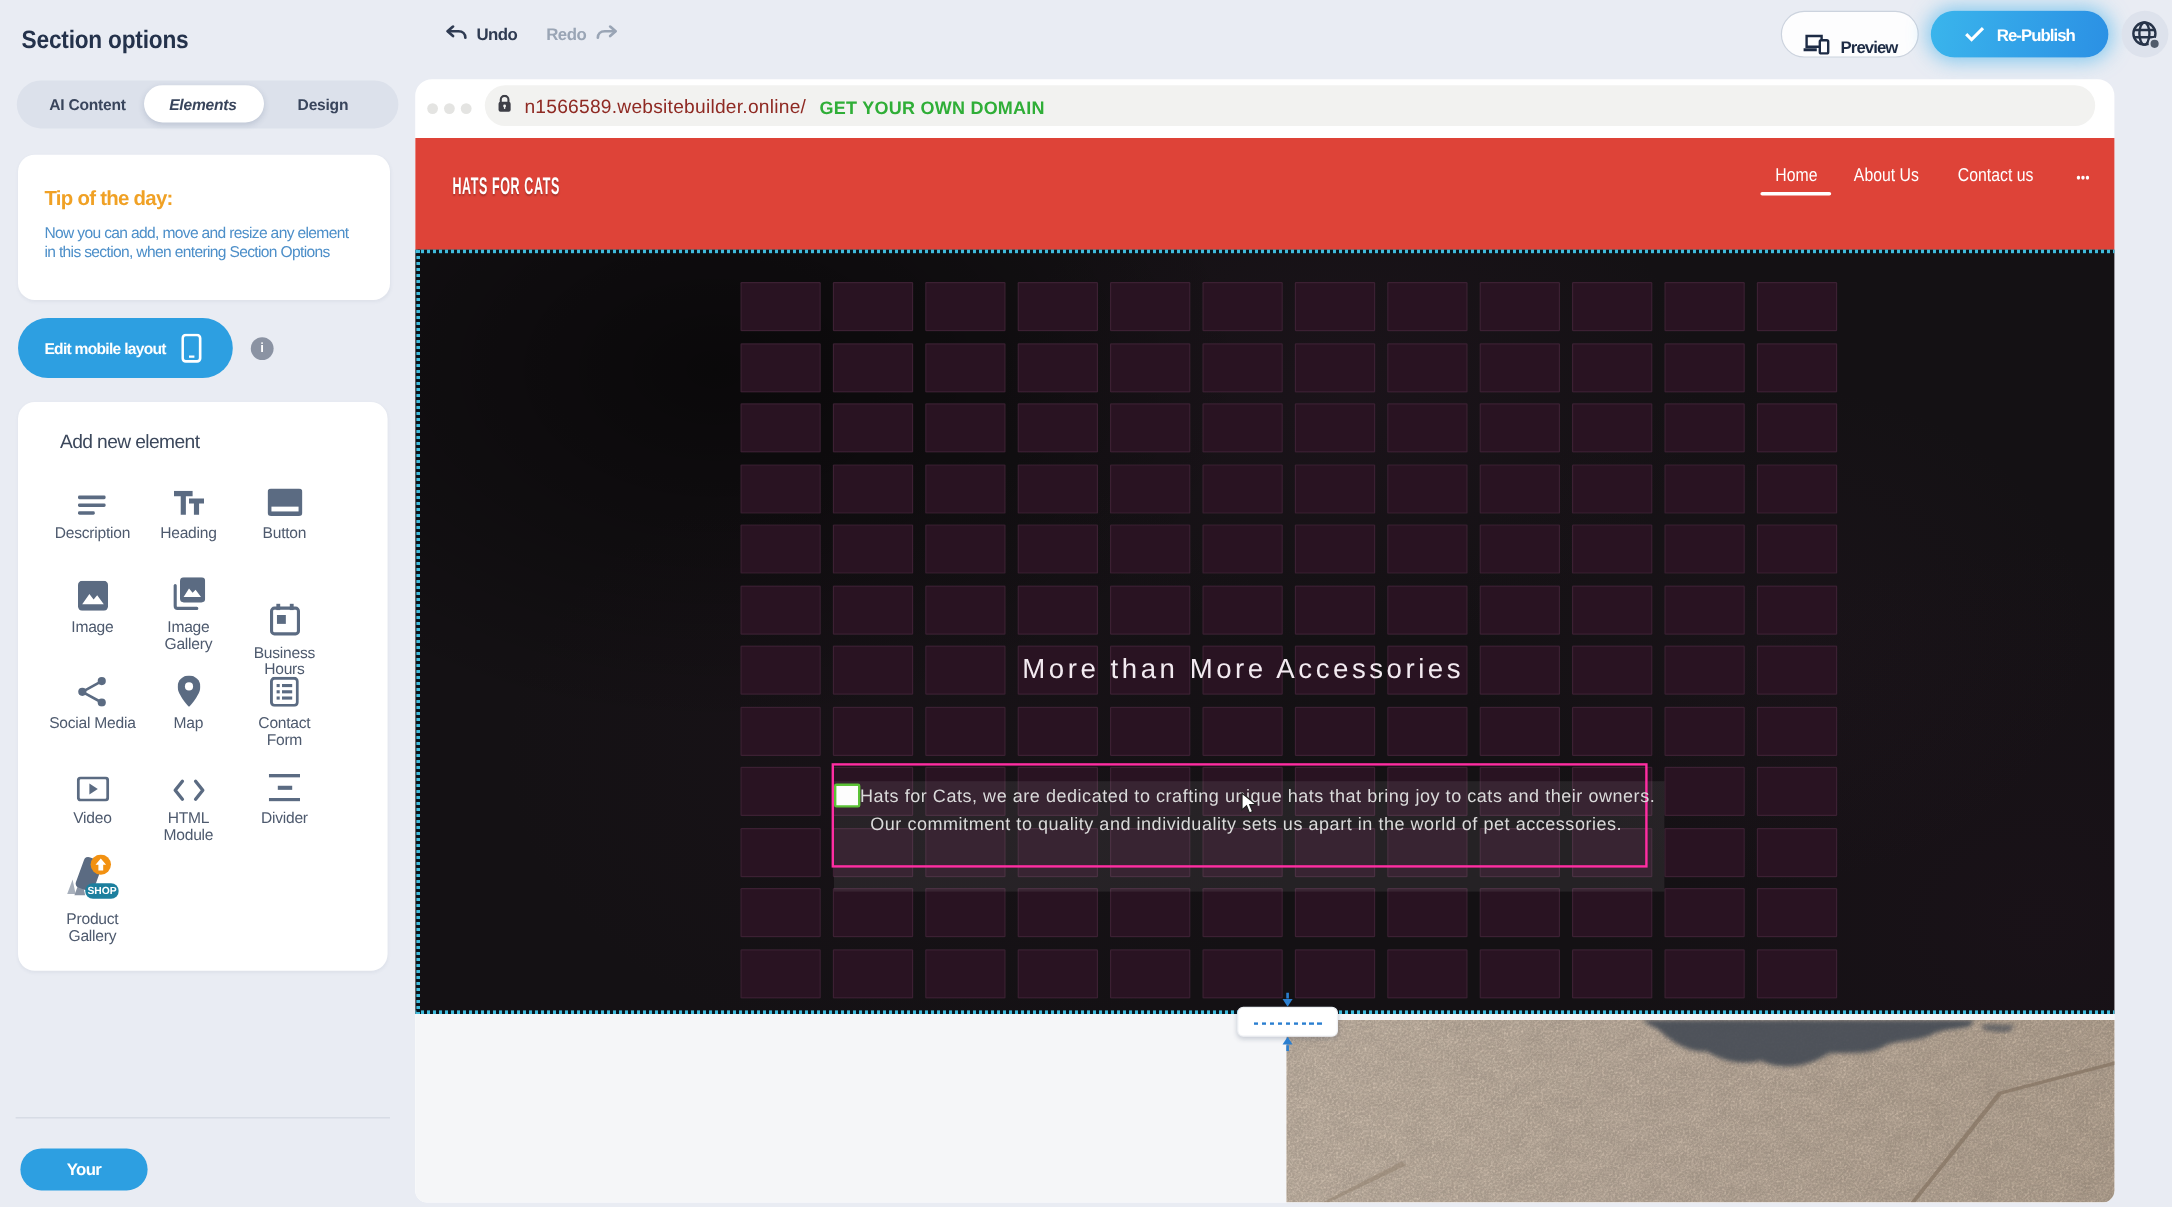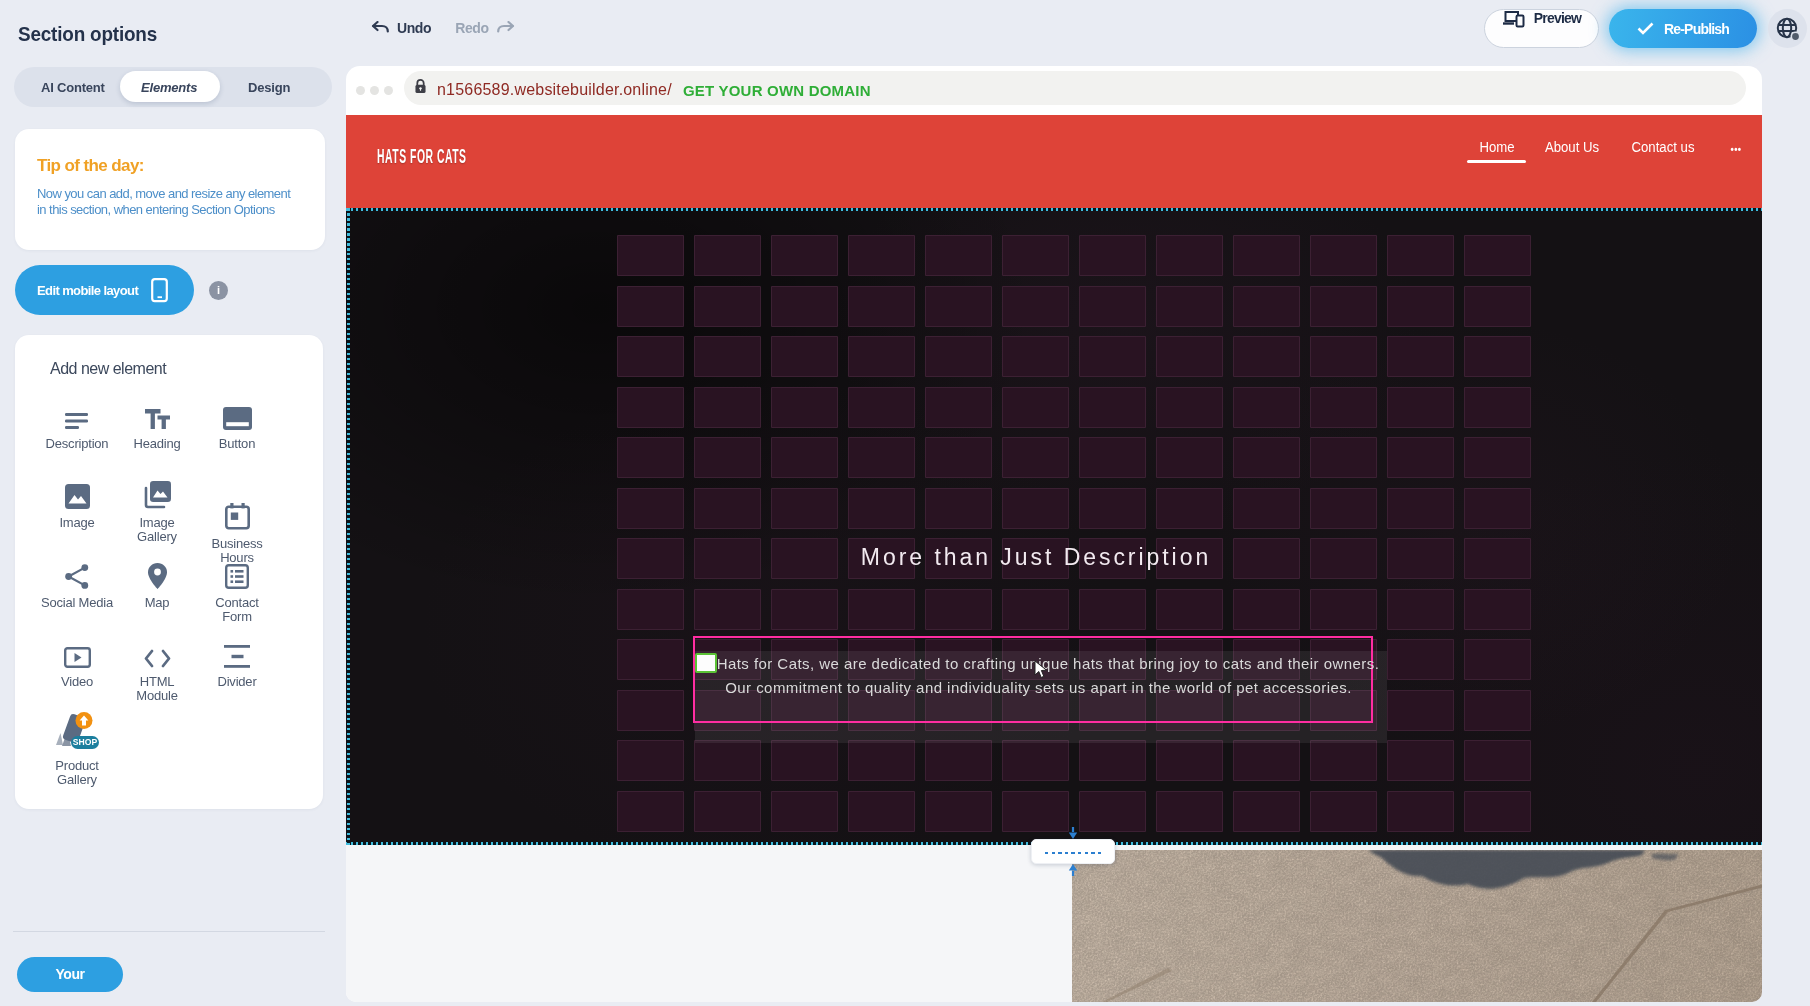--- a/index.html
+++ b/index.html
@@ -3,21 +3,21 @@
 <meta charset="utf-8">
 <style>
   * { margin:0; padding:0; box-sizing:border-box; }
   html,body { width:1810px; height:1006px; overflow:hidden; background:#e9ecf3; font-family:"Liberation Sans", sans-serif; }
   .abs { position:absolute; }
   
   .title { left:18px; top:22px; font-size:21px; font-weight:bold; color:#24324b; transform:scaleX(.9); transform-origin:left; letter-spacing:-.2px;}
   .undoredo { left:371px; top:20px; display:flex; align-items:center; gap:7px; }
   .undoredo .txt { font-size:14px; font-weight:bold; color:#2f3b52; letter-spacing:-.4px;}
   .undoredo .txt.dis { color:#9aa5b5; margin-left:17px;}
-  .btn-preview { left:1484px; top:9px; width:115px; height:39px; border:1px solid #ccd3de; border-radius:20px; background:#fdfdfe; display:flex; align-items:flex-start; justify-content:center; gap:8px; font-size:14px; font-weight:bold; color:#1d2b45; letter-spacing:-.8px;}
+  .btn-preview { left:1484px; top:9px; width:115px; height:39px; border:1px solid #ccd3de; border-radius:20px; background:#fdfdfe; display:flex; align-items:flex-end; justify-content:center; gap:8px; font-size:14px; font-weight:bold; color:#1d2b45; letter-spacing:-.8px;}
   .btn-republish { left:1609px; top:9px; width:148px; height:39px; border-radius:20px; background:linear-gradient(100deg,#3ab5ec,#2b90e4); box-shadow:0 0 16px 3px rgba(64,176,235,.6); display:flex; align-items:center; justify-content:center; gap:10px; font-size:14px; font-weight:bold; color:#fff; letter-spacing:-.8px;}
   .globe { left:1768px; top:9px; width:39px; height:39px; border-radius:50%; background:#dde2ec; display:flex; align-items:center; justify-content:center;}
   
   .tabs { left:14px; top:67px; width:318px; height:40px; border-radius:20px; background:#dce1eb; }
   .tabpill { left:120px; top:71px; width:100px; height:31px; border-radius:16px; background:#fff; box-shadow:0 2px 5px rgba(40,60,100,.18); }
   .tablbl { font-size:13px; font-weight:bold; color:#39455c; top:80px; letter-spacing:-.2px;}
   .card { background:#fff; border-radius:14px; box-shadow:0 1px 3px rgba(50,70,110,.06);}
   .tipcard { left:15px; top:129px; width:310px; height:121px; }
   .tiptitle { left:37px; top:156px; font-size:17px; font-weight:bold; color:#f0a125; letter-spacing:-.6px;}
   .tipbody { left:37px; top:186px; font-size:13px; line-height:15.6px; color:#4d8fc9; letter-spacing:-.55px;}
@@ -423,21 +423,21 @@
         <div class="cell" style="left:502px; top:582.5px;"></div>
         <div class="cell" style="left:579px; top:582.5px;"></div>
         <div class="cell" style="left:656px; top:582.5px;"></div>
         <div class="cell" style="left:733px; top:582.5px;"></div>
         <div class="cell" style="left:810px; top:582.5px;"></div>
         <div class="cell" style="left:887px; top:582.5px;"></div>
         <div class="cell" style="left:964px; top:582.5px;"></div>
         <div class="cell" style="left:1041px; top:582.5px;"></div>
         <div class="cell" style="left:1118px; top:582.5px;"></div>
       </div>
-    <div class="abs sub">More than Just Description</div>
+    <div class="abs sub">More than More Accessories</div>
     <div class="abs selover"></div>
     <div class="abs pinkbox"></div>
     <div class="abs ptext" style="left:352.5px; top:468px;">Our commitment to quality and individuality sets us apart in the world of pet accessories.</div>
     <div class="abs ptext" style="left:362px; top:444px;">Hats for Cats, we are dedicated to crafting unique hats that bring joy to cats and their owners.</div>
     <div class="abs handle"></div>
     <svg class="abs" style="left:688px; top:452px;" width="14" height="20" viewBox="0 0 14 20">
         <path d="M1 1 L1 15 L4.8 11.5 L7.2 17.5 L9.8 16.3 L7.4 10.5 L12.5 10.2 Z" fill="#fff" stroke="#222" stroke-width="1"></path>
       </svg>
     <div class="dashH" style="left:0; top:0; width:1460px;"></div>
     <div class="dashH" style="left:0; bottom:0; width:1460px;"></div>

